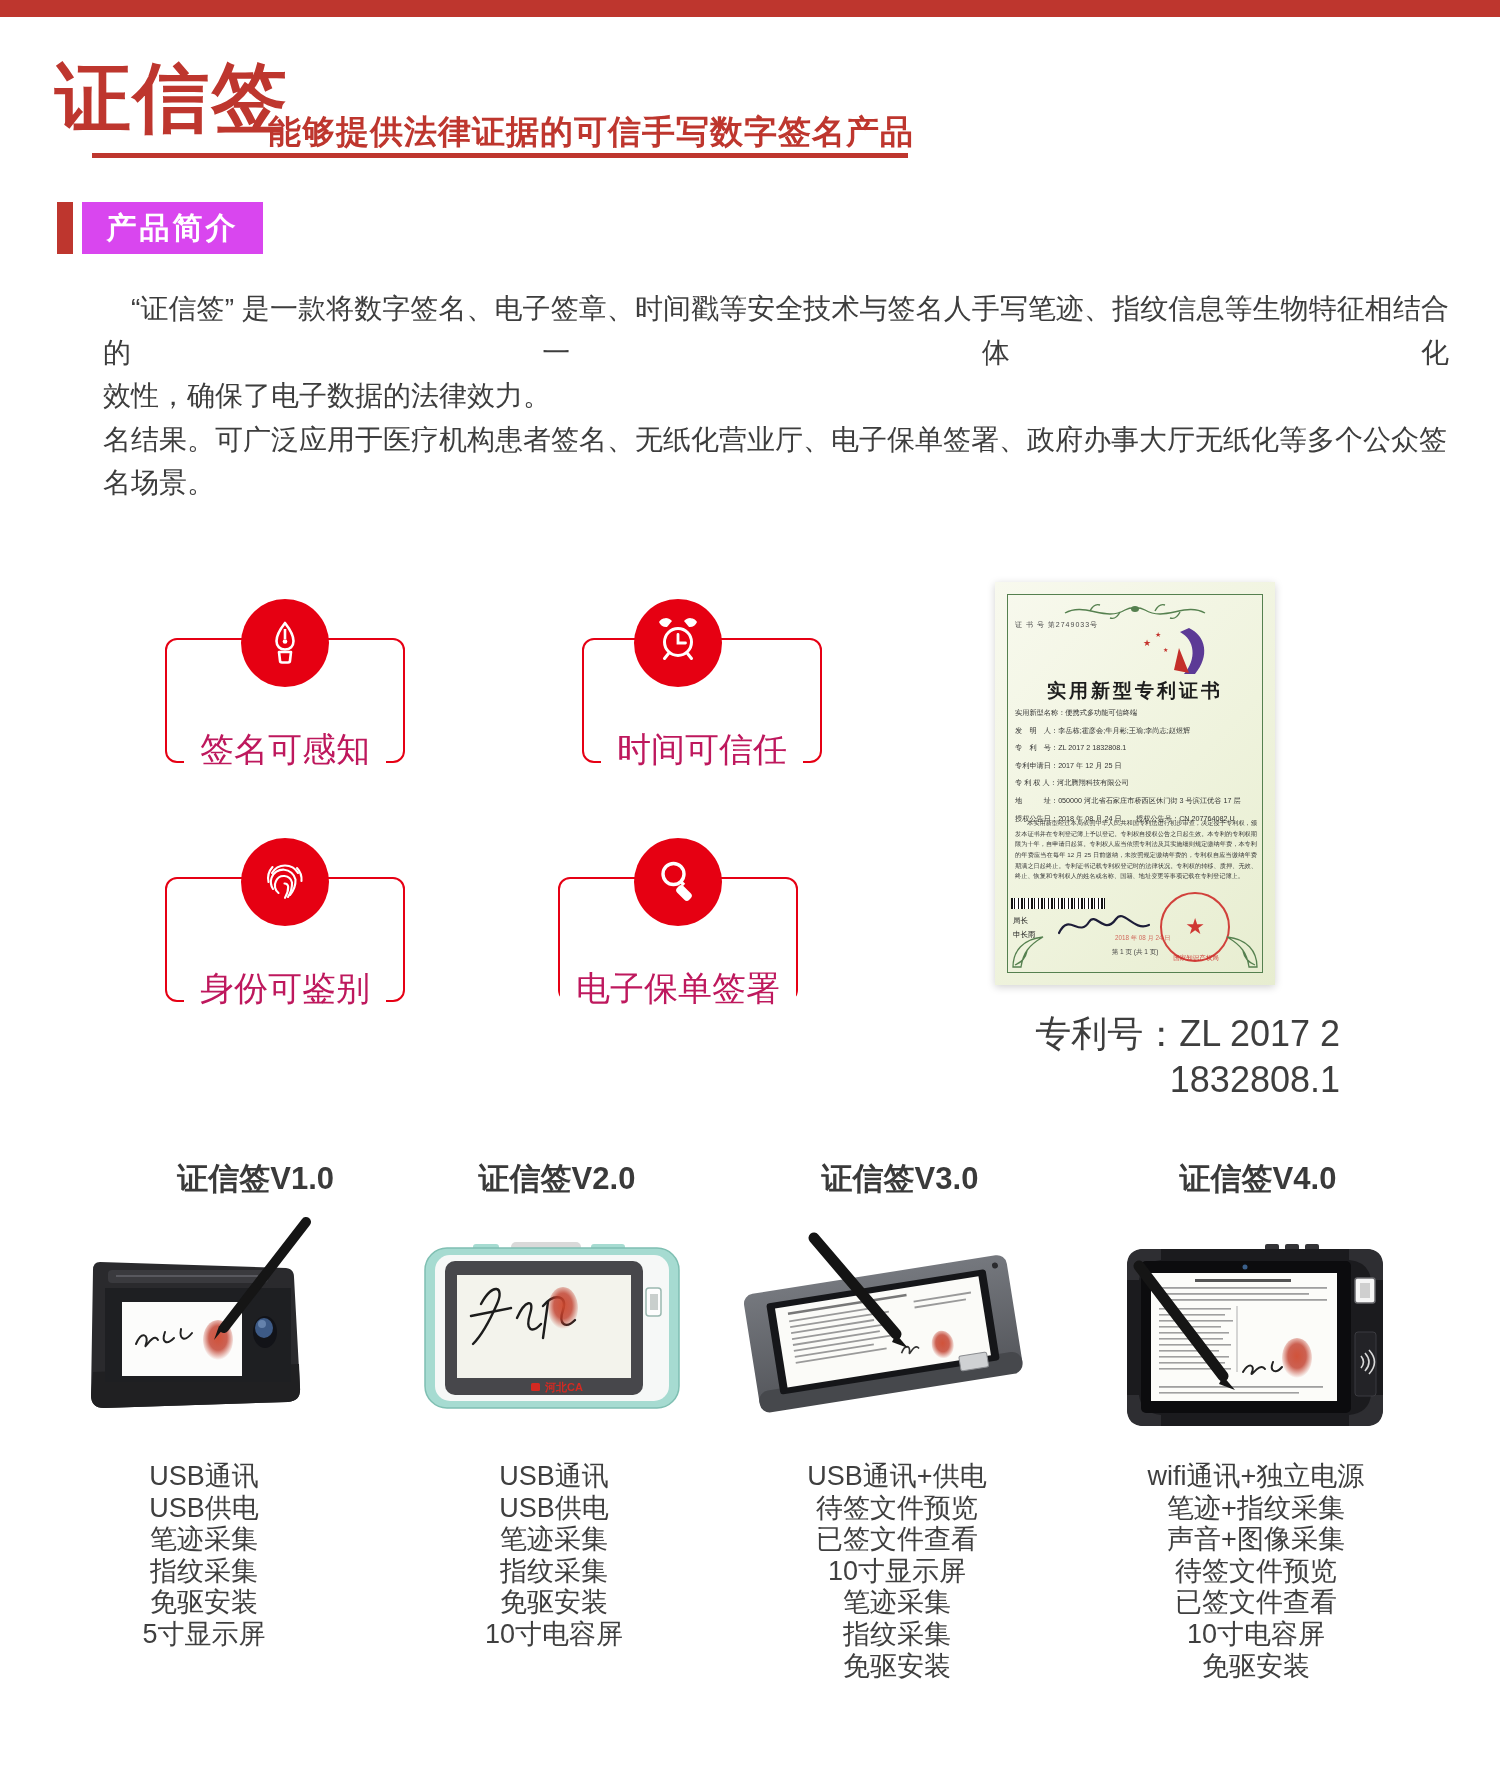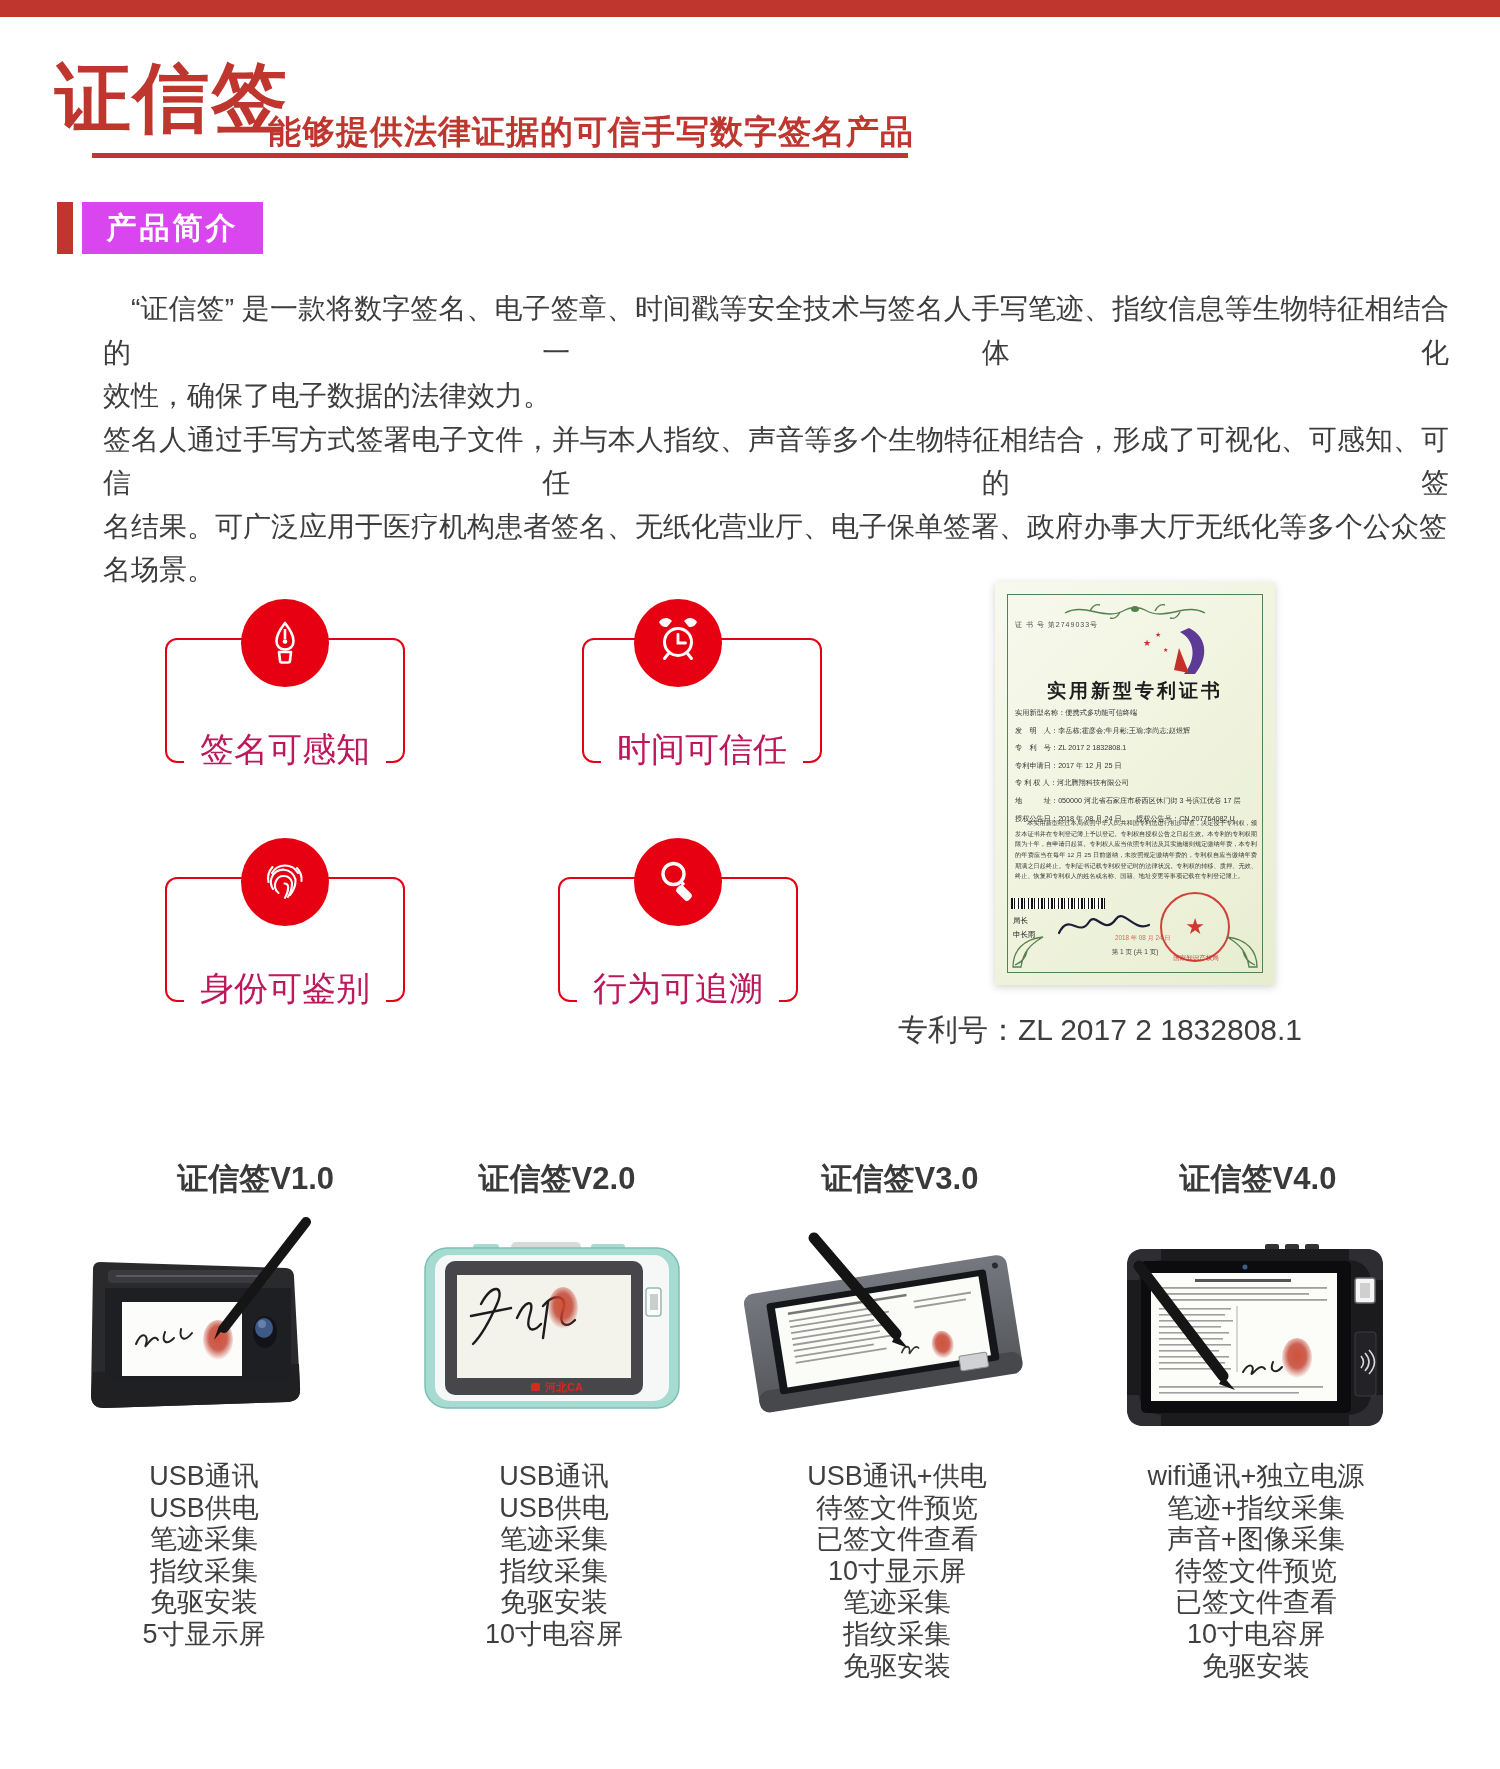--- a/index.html
+++ b/index.html
@@ -55,22 +55,22 @@
               border:2.5px solid rgba(204,34,32,.85);display:flex;align-items:center;justify-content:center;
               color:rgba(204,34,32,.9);}
   #cert-stamp .star{font-size:22px;line-height:1;}
   #cert-stamp-label{position:absolute;left:158px;top:372px;width:86px;text-align:center;
                     font-size:6.5px;color:rgba(204,34,32,.85);}
   #cert-date{position:absolute;left:120px;top:352px;font-size:6.3px;color:rgba(200,60,50,.75);}
   #cert-page{position:absolute;left:0;top:366px;width:100%;text-align:center;font-size:6.5px;color:#444;}
   .cert-orn{position:absolute;}
 
   
-  #patent-caption{left:860px;top:1010px;width:480px;text-align:center;
-                  font-size:30px;color:#3E3E3E;}
+  #patent-caption{left:860px;top:1010px;width:480px;text-align:right;
+                  font-size:36px;color:#3E3E3E;}
 
   
   .pname{position:absolute;top:1158px;width:260px;text-align:center;
          font-size:31px;font-weight:bold;color:#3A3A3A;}
   .plist{position:absolute;top:1461px;width:260px;text-align:center;list-style:none;margin:0;padding:0;
          font-size:27px;color:#3F3F3F;line-height:31.6px;}
 </style>
 </head>
 <body>
 
@@ -80,21 +80,20 @@
 <div id="tagline-rule" class="abs"></div>
 
 <div id="section-bar" class="abs"></div>
 <div id="section-block" class="abs">
   <span>产品简介</span>
 </div>
 
 <div id="intro" class="abs">
   <div class="jline">　“证信签” 是一款将数字签名、电子签章、时间戳等安全技术与签名人手写笔迹、指纹信息等生物特征相结合的一体化</div>
   <div class="lline">效性，确保了电子数据的法律效力。</div>
-  <div class="jline">签名人通过手写方式签署电子文件，并与本人指纹、声音等多个生物特征相结合，形成了可视化、可感知、可信任的签</div>
   <div class="lline">名结果。可广泛应用于医疗机构患者签名、无纸化营业厅、电子保单签署、政府办事大厅无纸化等多个公众签名场景。</div>
 </div>
 
 <div class="fcard abs" style="left:165px;top:638px;">
   <div class="flabel">签名可感知</div>
 </div>
 <div class="fcircle abs" style="left:241px;top:599px;">
   <span>
     <svg width="46" height="46" viewBox="-23 -23 46 46">
       <g stroke="#fff" stroke-width="2.6" fill="none" stroke-linejoin="round">
@@ -134,21 +133,21 @@
         <path d="M16.5,1 a17,17 0 0 0 -4.5,-13"></path>
         <path d="M-12,9 a13,13 0 0 1 -1.5,-11 a12.5,12.5 0 0 1 24,1.5 c0.3,6 -1.8,11 -5.5,15.5"></path>
         <path d="M-6.5,13 a9.5,9.5 0 0 1 -2.5,-12 a8.5,8.5 0 0 1 16,1.5 c0.3,5.5 -1.2,10 -4,14.5"></path>
         <path d="M-0.5,3.5 a3.5,3.5 0 0 1 3.7,3.3 c0.1,4 -1.2,7.5 -3.2,11"></path>
       </g>
     </svg>
   </span>
 </div>
 
 <div class="fcard abs" style="left:558px;top:877px;">
-  <div class="flabel">行为可追溯</div>
+  <div class="flabel">电子保单签署</div>
 </div>
 <div class="fcircle abs" style="left:634px;top:838px;">
   <span>
     <svg width="46" height="46" viewBox="-23 -23 46 46">
       <circle cx="-4.5" cy="-6" r="10.5" stroke="#fff" stroke-width="3.4" fill="none"></circle>
       <line x1="2.5" y1="1.5" x2="6" y2="5" stroke="#fff" stroke-width="3.4"></line>
       <rect x="1.5" y="4.5" width="9" height="17" rx="3.5" fill="#fff" transform="rotate(-45 6 13)"></rect>
     </svg>
   </span>
 </div>

